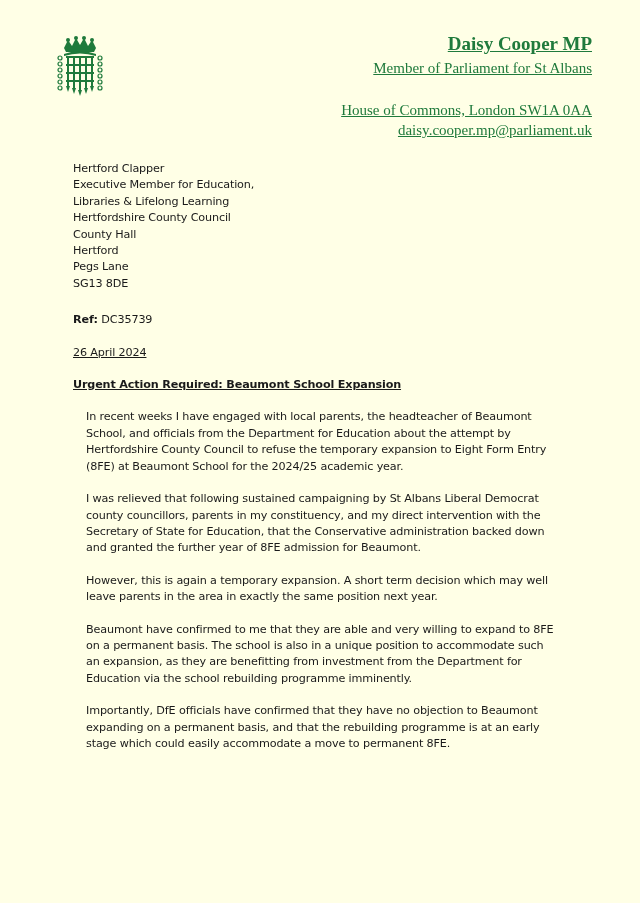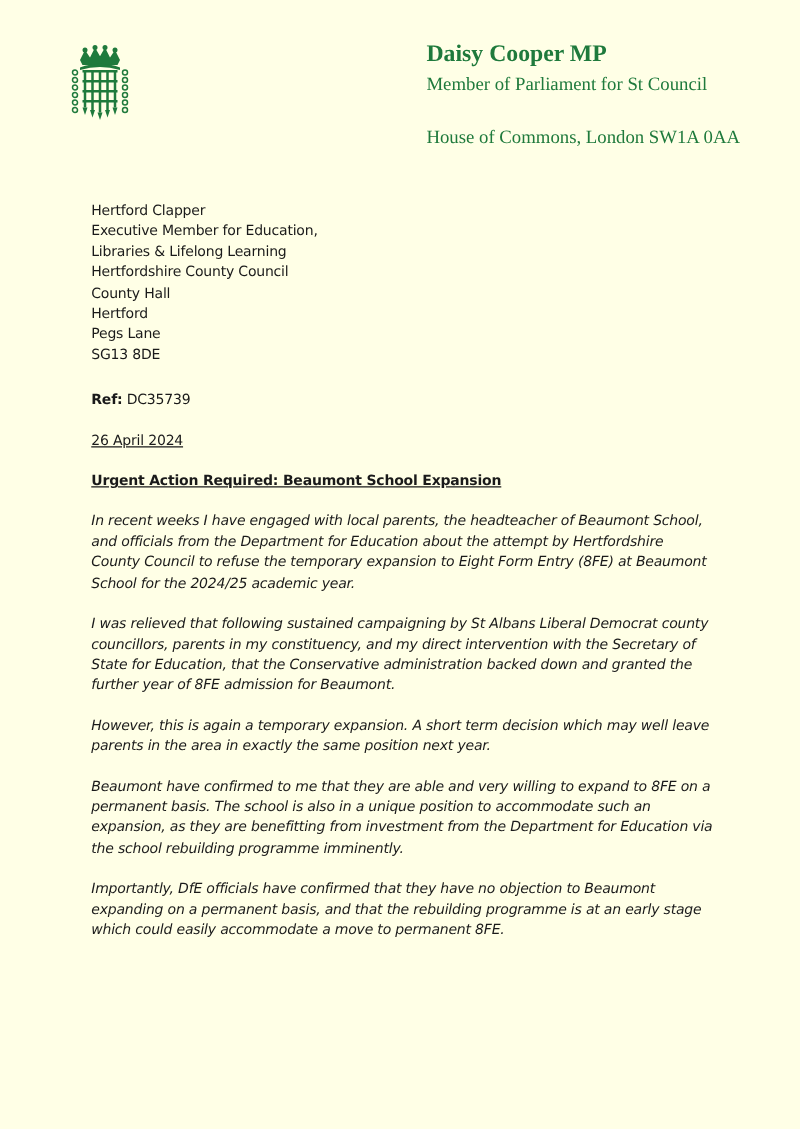--- a/index.html
+++ b/index.html
@@ -5,38 +5,38 @@
     html, body { margin: 0; padding: 0; }
     body {
       width: 640px; height: 903px; overflow: hidden;
       background: #FFFFE6;
       font-family: "DejaVu Sans", sans-serif;
       color: #1a1a1a;
       position: relative;
     }
     .logo { position: absolute; left: 56px; top: 36px; width: 48px; height: 60px; }
     .letterhead {
-      position: absolute; right: 48px; top: 32px; 
-      font-family: "Liberation Serif", serif; color: #1f7a3c;
+      position: absolute; right: 48px; top: 32px; text-align: right;
+      font-family: "Liberation Serif", serif; color: #1f7a3c; text-decoration: underline;
     }
     .lh-name { font-size: 19px; font-weight: bold; line-height: 24px; }
     .lh-role { font-size: 15px; line-height: 20px; margin-top: 2px; }
     .lh-addr { font-size: 15px; line-height: 20px; margin-top: 22px; }
     .lh-email { font-size: 15px; line-height: 20px; }
     .content {
       position: absolute; left: 73px; top: 161px; width: 500px;
       font-family: "DejaVu Sans", sans-serif; font-size: 11.2px;
       line-height: 16.4px; letter-spacing: -0.15px;
     }
     .addr-line { display: block; }
     .ref { margin-top: 20px; }
     .gap { margin-top: 16px; text-decoration: underline; }
     .ref-label { font-weight: bold; }
     .subject { font-weight: bold; }
-    p { margin: 0; font-style: italic; }
+    p { margin: 13px; }
     .para { margin-top: 16px; }
   </style>
 </head>
 <body>
 
 <div class="logo">
   <svg width="48" height="60" viewBox="0 0 48 60">
     <g fill="#1f7a3c">
 
       <path d="M8 12 L12 4 L16 10 L20 2 L24 9 L28 2 L32 10 L36 4 L40 12 L38 16 L10 16 Z"></path>
@@ -74,22 +74,23 @@
       <circle cx="44" cy="34" r="2" fill="none" stroke="#1f7a3c" stroke-width="1.2"></circle>
       <circle cx="44" cy="40" r="2" fill="none" stroke="#1f7a3c" stroke-width="1.2"></circle>
       <circle cx="44" cy="46" r="2" fill="none" stroke="#1f7a3c" stroke-width="1.2"></circle>
       <circle cx="44" cy="52" r="2" fill="none" stroke="#1f7a3c" stroke-width="1.2"></circle>
     </g>
   </svg>
 </div>
 
 <div class="letterhead">
   <div class="lh-name">Daisy Cooper MP</div>
-  <div class="lh-role">Member of Parliament for St Council</div>
+  <div class="lh-role">Member of Parliament for St Albans</div>
   <div class="lh-addr">House of Commons, London SW1A 0AA</div>
+  <div class="lh-email">daisy.cooper.mp@parliament.uk</div>
 </div>
 
 <div class="content">
   <div>
     <span class="addr-line">Hertford Clapper</span>
     <span class="addr-line">Executive Member for Education,</span>
     <span class="addr-line">Libraries &amp; Lifelong Learning</span>
     <span class="addr-line">Hertfordshire County Council</span>
     <span class="addr-line">County Hall</span>
     <span class="addr-line">Hertford</span>

